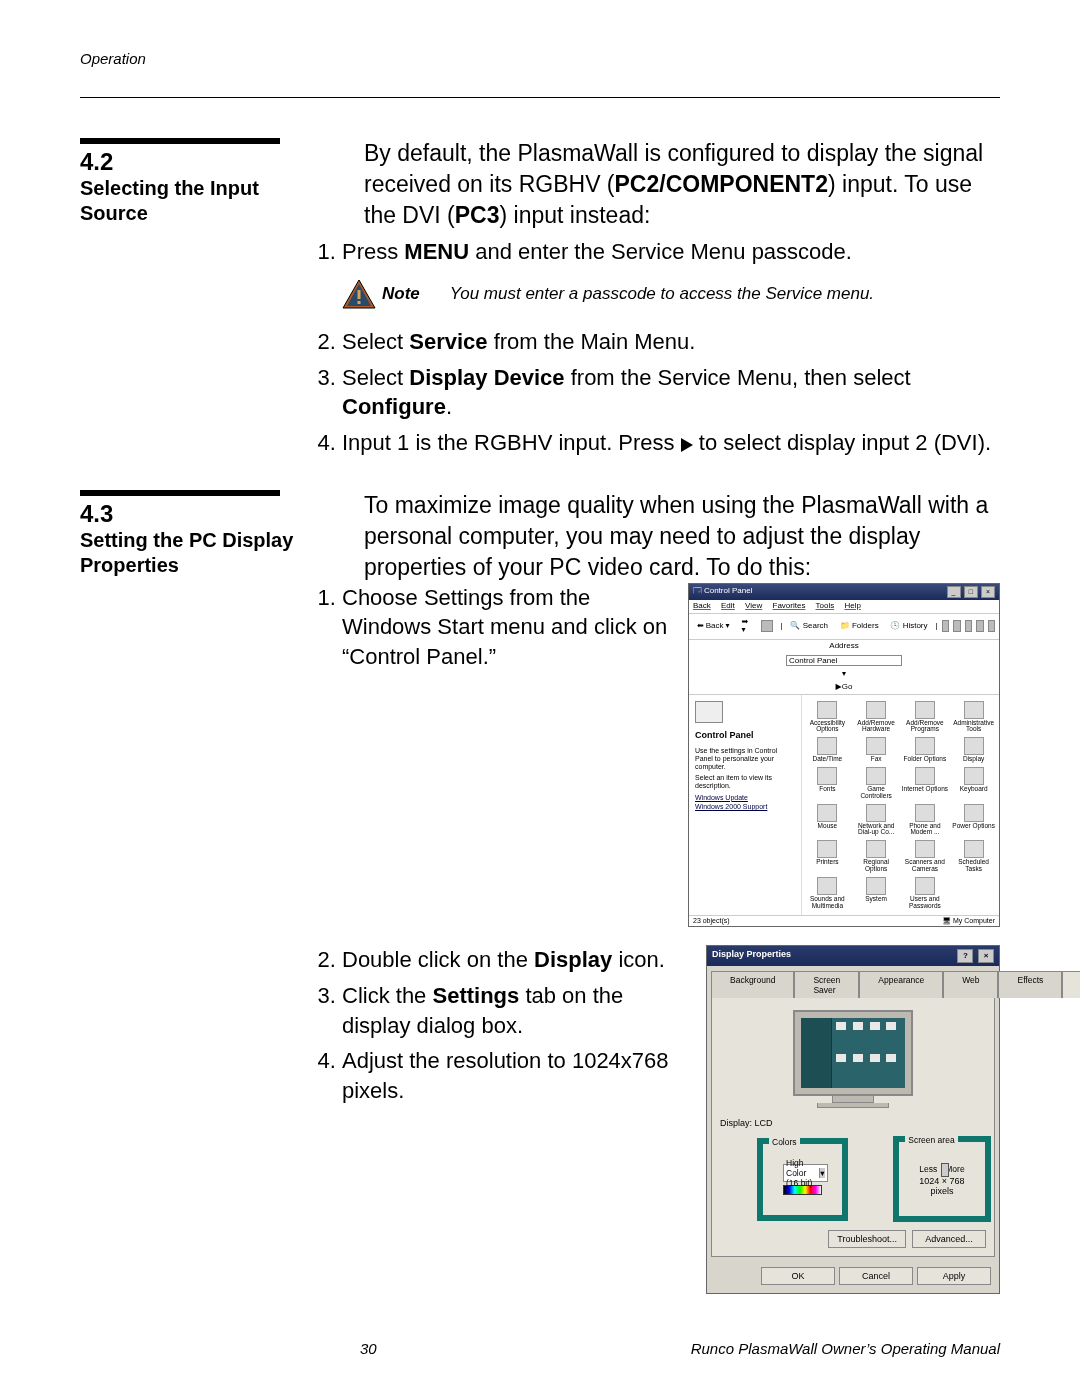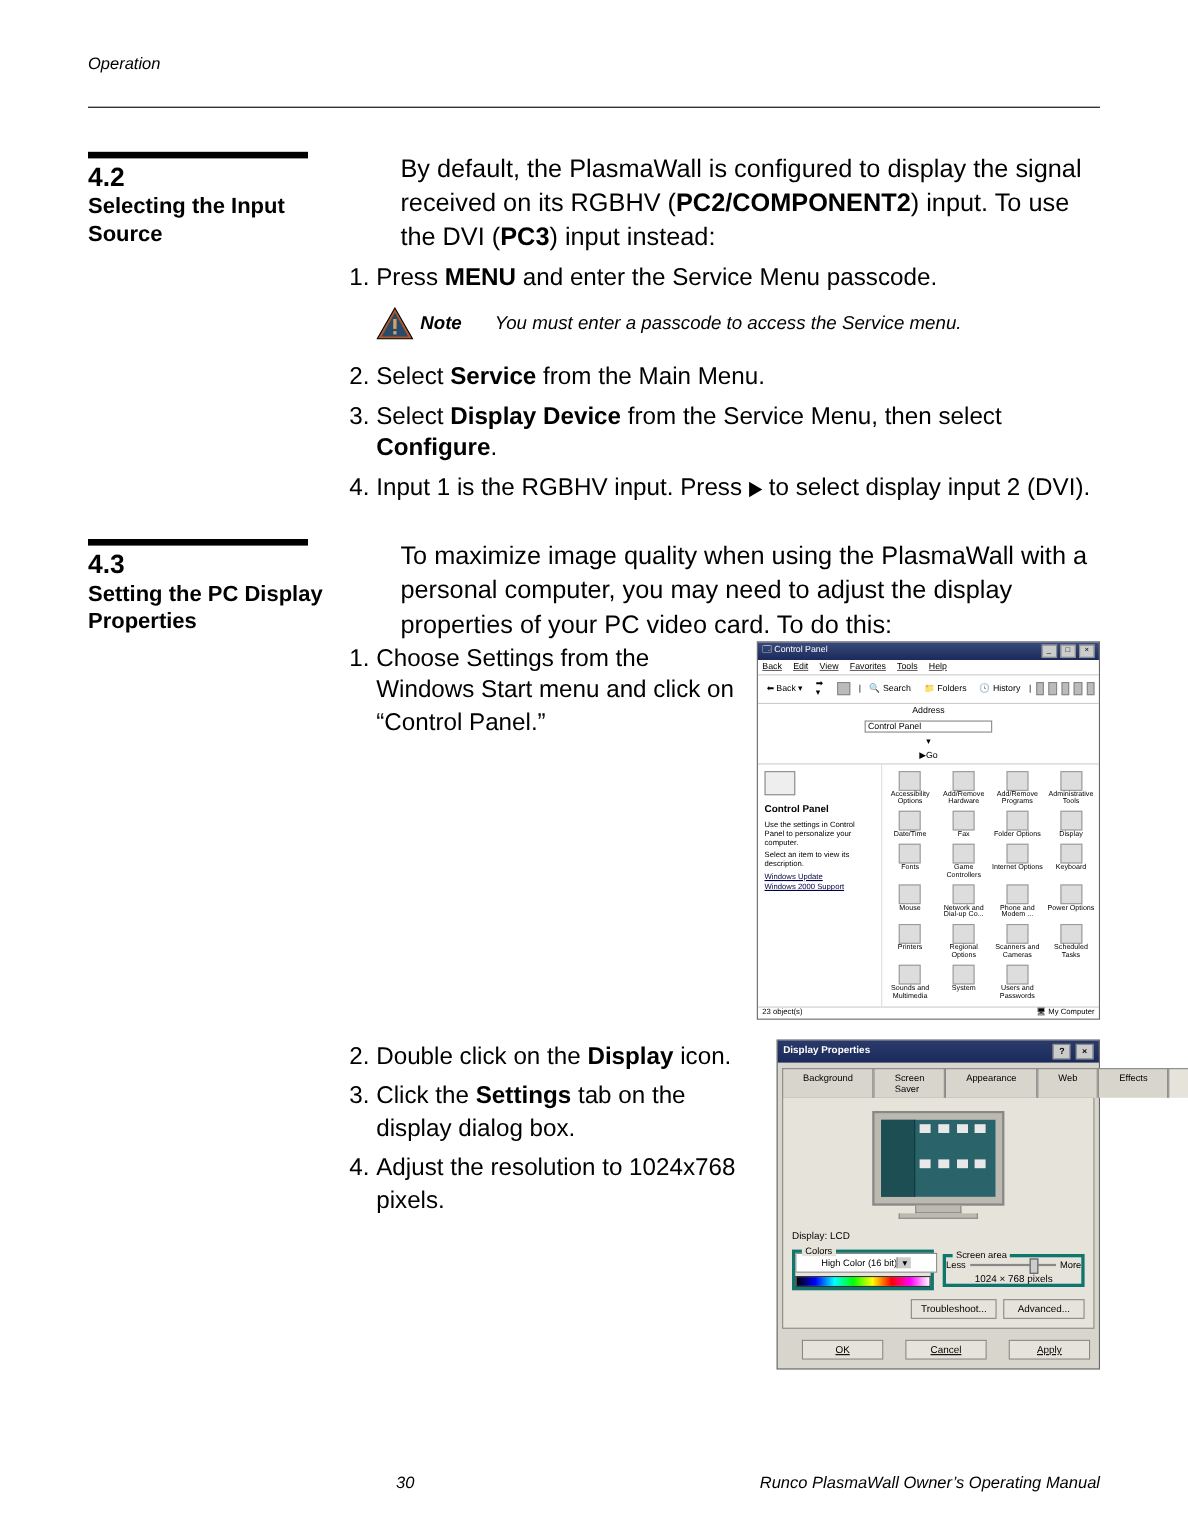--- a/index.html
+++ b/index.html
@@ -230,22 +230,23 @@
   }
   .mon-screen .sb { background:#1c4e54; grid-row:1/3; border-right:1px solid #113a40;}
   .mon-screen .ic2 {
     padding:4px; display:grid; grid-template-columns:repeat(4,1fr); gap:2px;
   }
   .mon-screen .ic2 div { width:10px;height:8px;background:#e8e8e8;}
   .mon-base { width:40px;height:6px;background:#bcb9b0;border:1px solid #888;margin:0 auto;border-top:none;}
   .mon-foot { width:70px;height:4px;background:#bcb9b0;border:1px solid #888;margin:0 auto;border-top:none;}
   .dp-row { display:flex; align-items:center; margin:4px 0; }
   .fieldset {
-    border:3px solid #0f766e; padding:0; margin-top:4px; position:relative;
+    border:6px solid #0f766e; padding:20px; margin-top:4px; position:relative;
     flex:1;
+    margin-left:37px;
   }
   .fieldset .legend {
     position:absolute; top:-7px; left:6px; background:#e6e3da;
     padding:0 3px; font-size:8.5px;
   }
   .sel {
     width:100%; border:1px solid #888; background:#fff; height:16px;
     font-size:8.5px; padding:0 2px; display:flex; align-items:center;
     justify-content:center;
   }
@@ -264,23 +265,22 @@
   .slider-thumb {
     position:absolute; top:-5px; left:70%;
     width:6px;height:12px;background:#ccc;border:1px solid #555;
   }
   .dp-btn {
     border:1px solid #888; background:#e6e3da;
     padding:3px 8px; font-size:9px; min-width:56px; text-align:center;
   }
   .dp-btnrow { display:flex; justify-content:flex-end; gap:6px; margin-top:8px;}
   .dp-footer {
-    display:flex; justify-content:flex-end; gap:20px;
+    display:flex; justify-content:flex-end; gap:4px;
     padding:6px 8px 8px;
-    text-decoration:underline;
   }
 
   .page-footer {
     position:absolute;
     bottom: 40px;
     left: 80px; right: 80px;
     display:flex; align-items:baseline;
     font-style: italic;
     font-size: 15px;
   }

